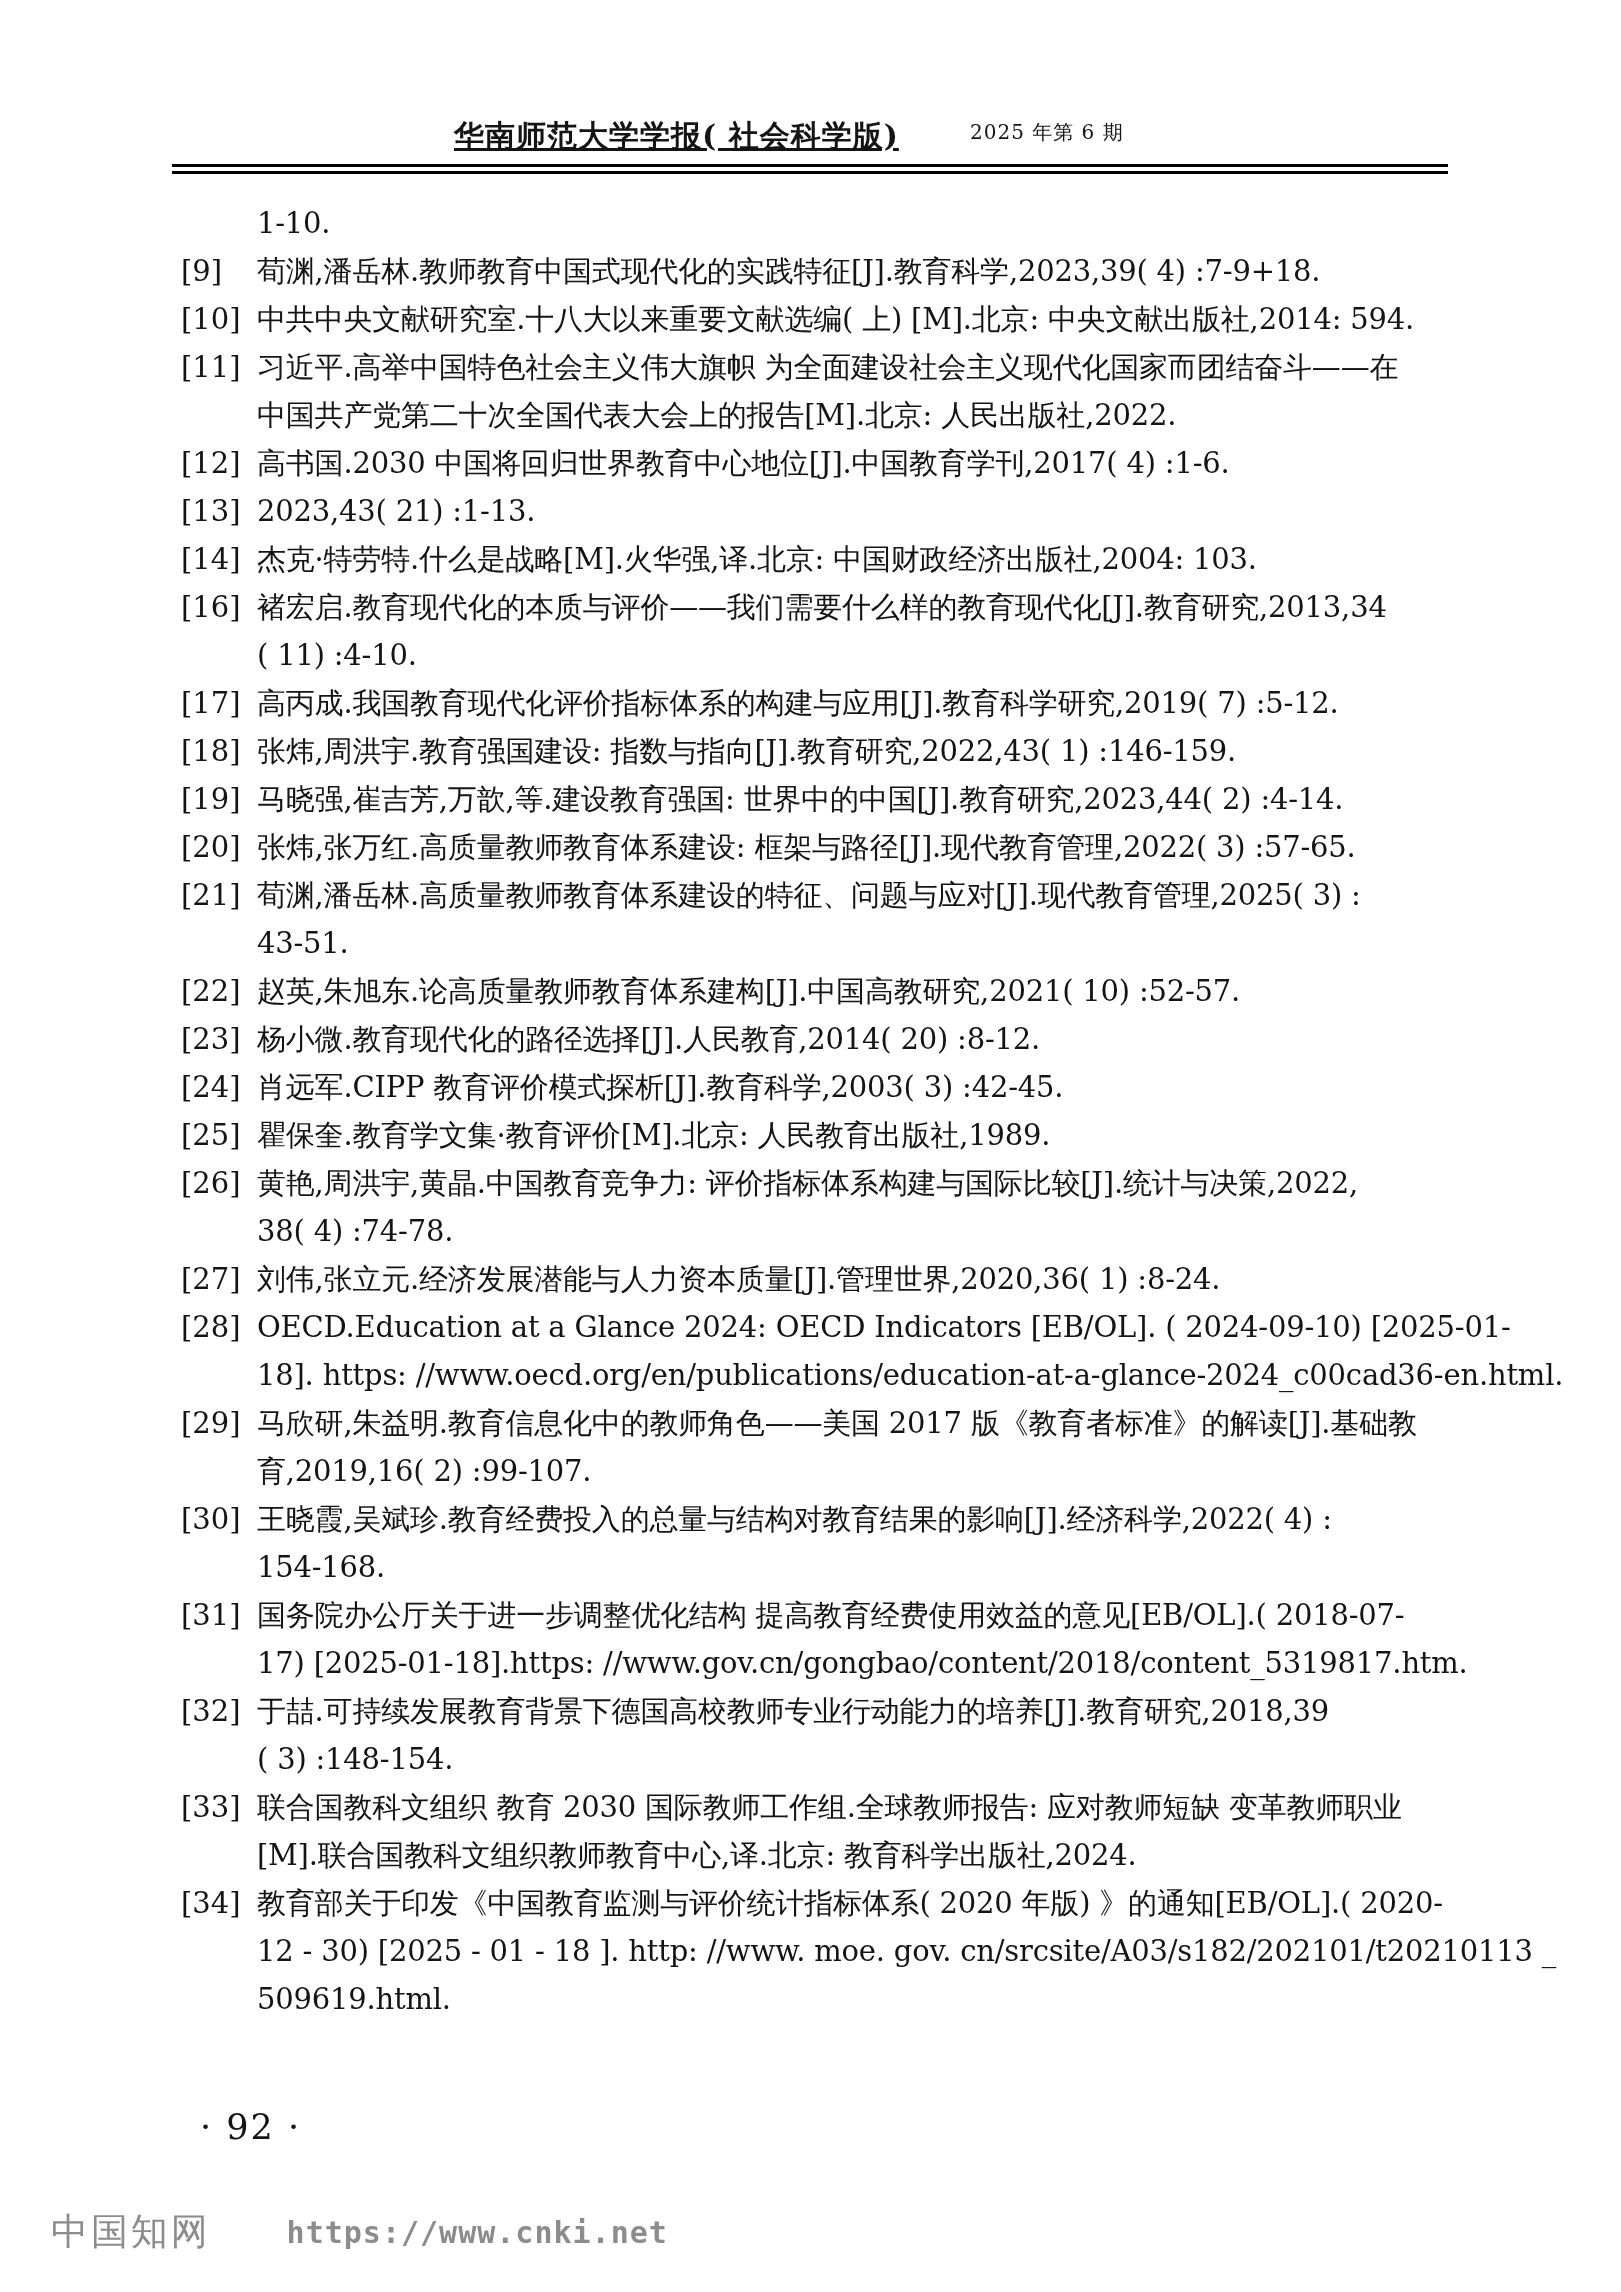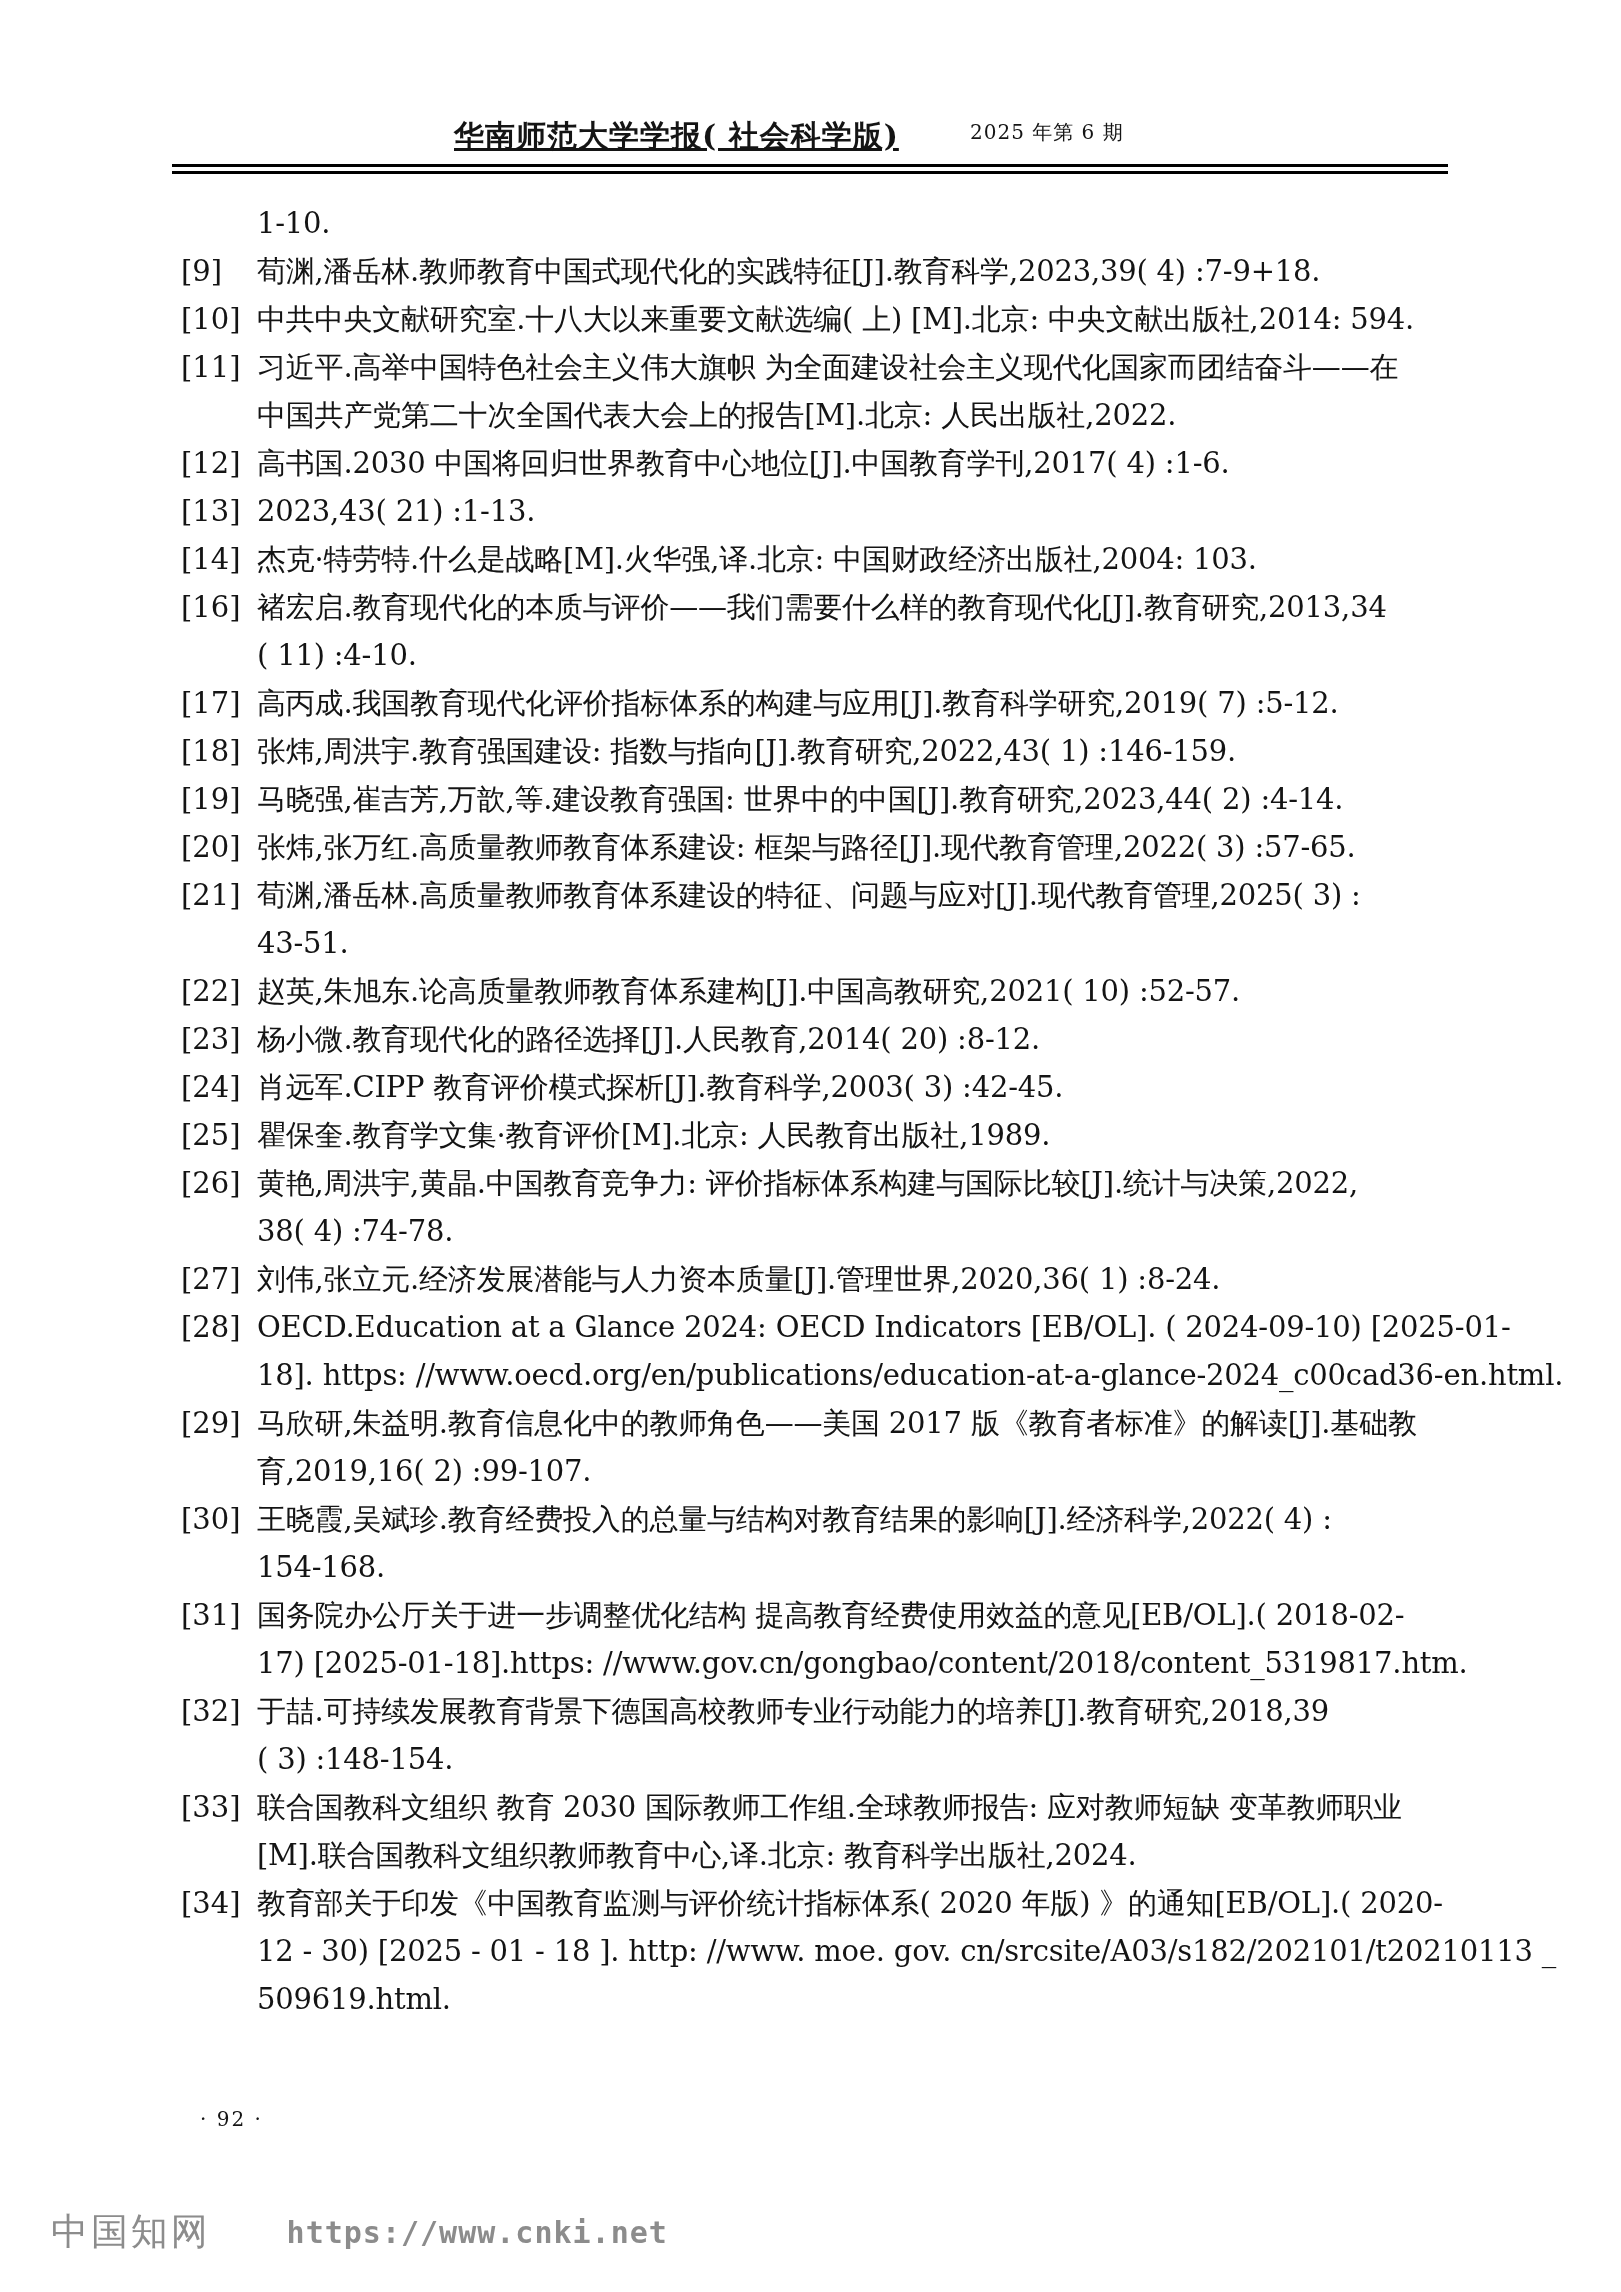--- a/index.html
+++ b/index.html
@@ -34,21 +34,21 @@
     position:absolute;left:181px;top:199px;
     width:1284px;
     font-size:29px;
     line-height:48px;
   }
   .ref{position:relative;padding-left:76px;}
   .ref-label{position:absolute;left:0;top:0;white-space:nowrap;}
   .ref-line{white-space:nowrap;letter-spacing:-0.2px;}
   .page-number{
     position:absolute;left:200px;top:2107px;
-    font-size:20px;letter-spacing:2px;
+    font-size:35px;letter-spacing:2px;
     white-space:nowrap;
   }
   .watermark{
     position:absolute;left:51px;top:2207px;
     color:#8c8c8c;
     display:flex;align-items:center;gap:76px;
     white-space:nowrap;
   }
   .wm-name{
     font-size:37px;letter-spacing:2.9px;
@@ -157,21 +157,21 @@
         <div class="ref-line">马欣研,朱益明.教育信息化中的教师角色——美国 2017 版《教育者标准》的解读[J].基础教</div>
         <div class="ref-line">育,2019,16( 2) :99-107.</div>
       </div>
       <div class="ref">
         <span class="ref-label">[30]</span>
         <div class="ref-line">王晓霞,吴斌珍.教育经费投入的总量与结构对教育结果的影响[J].经济科学,2022( 4) :</div>
         <div class="ref-line">154-168.</div>
       </div>
       <div class="ref">
         <span class="ref-label">[31]</span>
-        <div class="ref-line">国务院办公厅关于进一步调整优化结构 提高教育经费使用效益的意见[EB/OL].( 2018-02-</div>
+        <div class="ref-line">国务院办公厅关于进一步调整优化结构 提高教育经费使用效益的意见[EB/OL].( 2018-07-</div>
         <div class="ref-line">17)  [2025-01-18].https: //www.gov.cn/gongbao/content/2018/content_5319817.htm.</div>
       </div>
       <div class="ref">
         <span class="ref-label">[32]</span>
         <div class="ref-line">于喆.可持续发展教育背景下德国高校教师专业行动能力的培养[J].教育研究,2018,39</div>
         <div class="ref-line">( 3) :148-154.</div>
       </div>
       <div class="ref">
         <span class="ref-label">[33]</span>
         <div class="ref-line">联合国教科文组织 教育 2030 国际教师工作组.全球教师报告: 应对教师短缺 变革教师职业</div>

